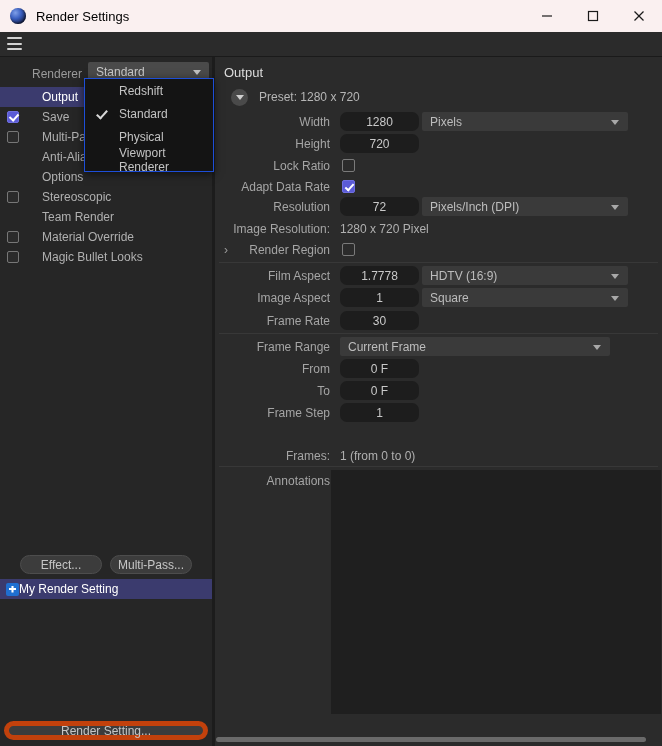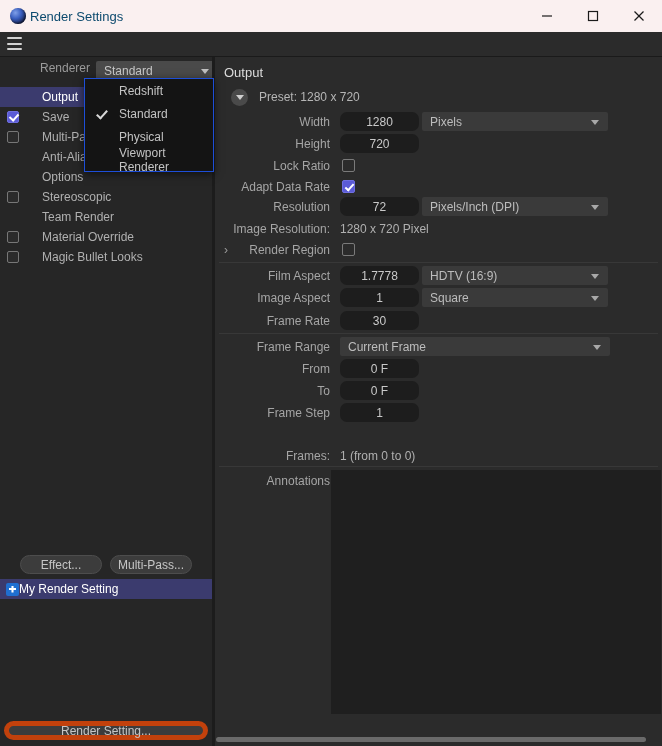--- a/index.html
+++ b/index.html
@@ -35,23 +35,23 @@
     align-items: center;
   }
   .app-icon {
     width: 16px; height: 16px;
     margin-left: 10px;
     border-radius: 50%;
     background: radial-gradient(circle at 34% 30%, #7f9fe8 0%, #3a5fc0 38%, #15204a 78%, #0c1330 100%);
     box-shadow: inset -1px -1px 2px rgba(0,0,0,.5);
   }
   .title-text {
-    margin-left: 4px;
+    margin-left: 10px;
     font-size: 13px;
-    color: #0c4a6e;
+    color: #000000;
   }
   .win-buttons {
     position: absolute;
     right: 0; top: 0;
     height: 32px;
     display: flex;
   }
   .win-btn {
     width: 46px; height: 32px;
     display: flex; align-items: center; justify-content: center;
@@ -84,21 +84,21 @@
     position: absolute;
     top: 57px; left: 0;
     width: 212px;
     height: 689px;
     background: #262626;
   }
   .renderer-row {
     position: absolute;
     top: 4px; left: 0;
     width: 212px; height: 20px;
-    display: flex; align-items: flex-start; padding-left: 8px;
+    display: flex; align-items: flex-end;
   }
   .renderer-label {
     width: 82px; text-align: right; padding-right: 6px;
     color: #9a9a9a; font-size: 12px;
   }
   .combo {
     position: relative;
     background: #4a4a4a;
     border-radius: 2px;
     height: 19px;
@@ -285,21 +285,21 @@
     width: 79px; height: 19px;
     background: #1d1d1d;
     border-radius: 7px;
     color: #c9c9c9;
     font-size: 12px;
     display: flex; align-items: center; justify-content: center;
     box-sizing: border-box;
   }
   .fcombo {
     margin-left: 3px;
-    width: 186px;
+    width: 206px;
     height: 19px;
     background: #3a3a3a;
     border-radius: 2px;
     position: relative;
     color: #bdbdbd;
     font-size: 12px;
     display: flex; align-items: center;
     padding-left: 8px;
     box-sizing: border-box;
   }

